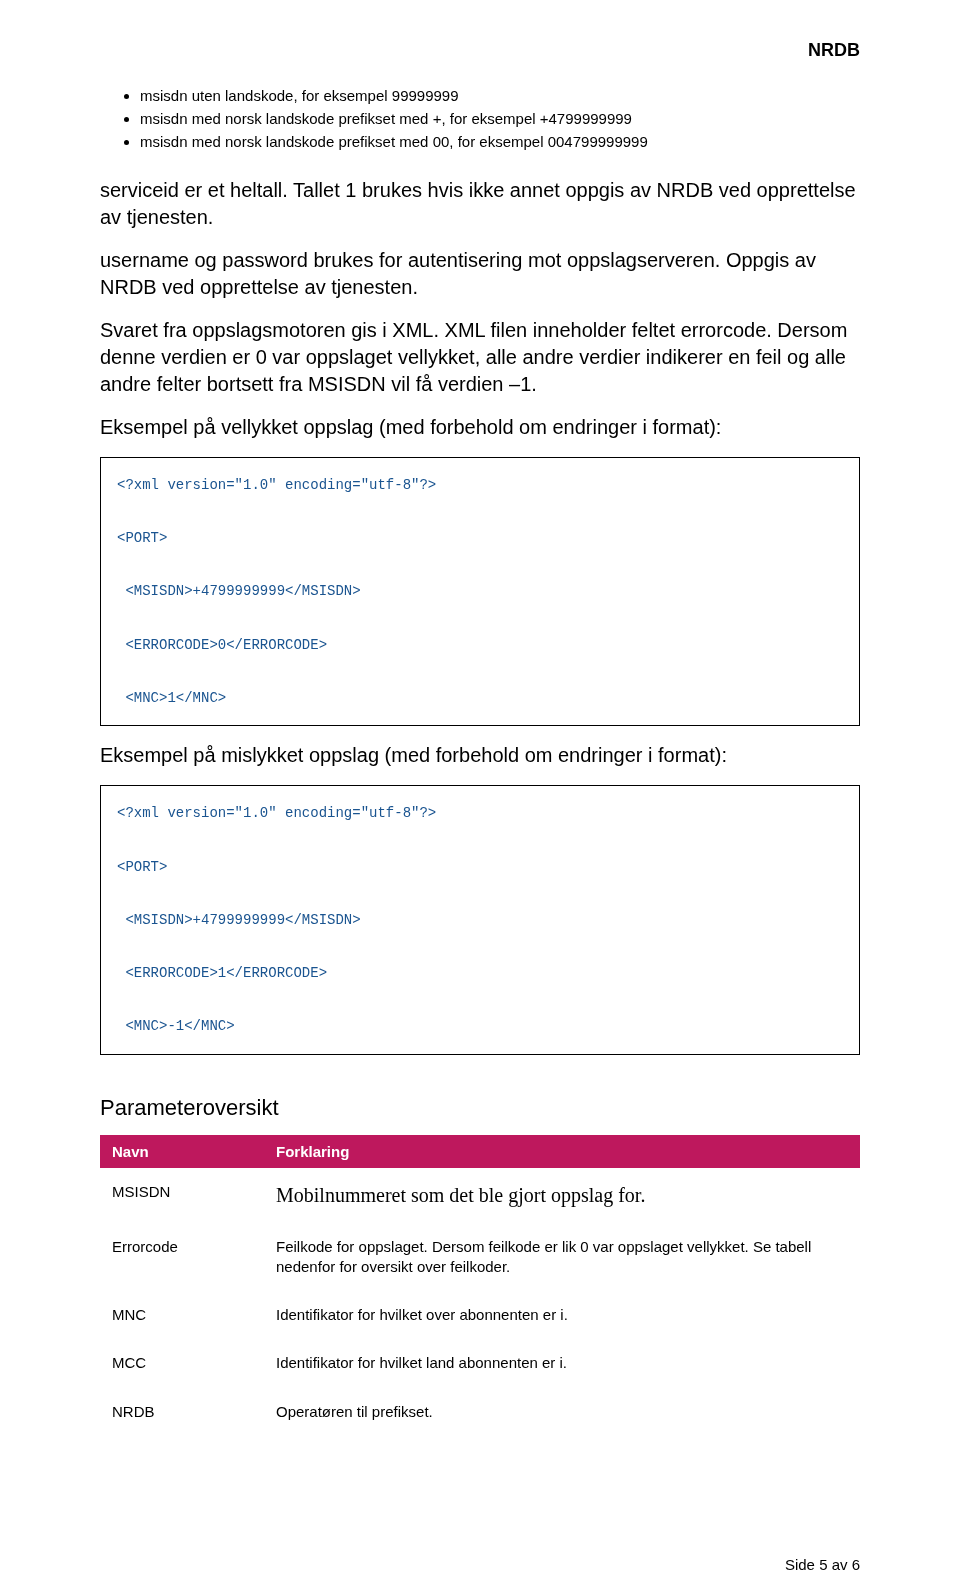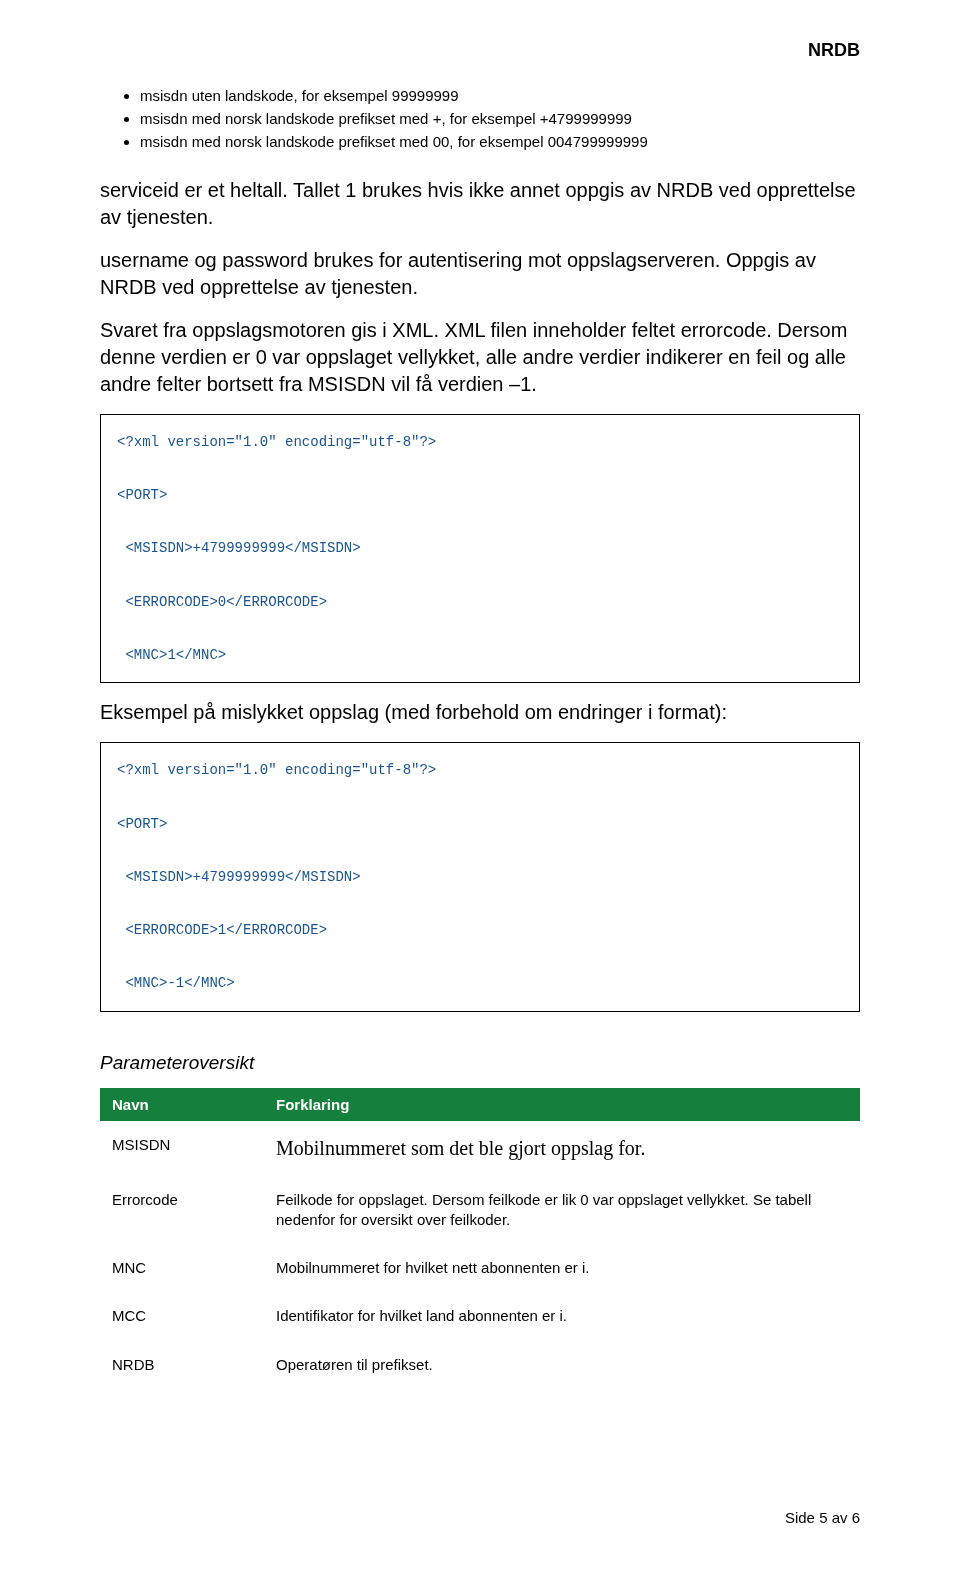--- a/index.html
+++ b/index.html
@@ -37,31 +37,30 @@
     border: 1px solid #000;
     padding: 14px 16px;
     font-family: "Courier New", monospace;
     font-size: 14px;
     color: #1a5490;
     white-space: pre;
     margin-bottom: 16px;
     line-height: 1.9;
   }
   .section-title {
-    font-size: 19px;
+    font-size: 22px;
     margin: 40px 0 14px 0;
-    font-style: italic;
   }
   table.param-table {
     width: 100%;
     border-collapse: collapse;
     font-size: 15px;
   }
   table.param-table th {
-    background: #15803d;
+    background: #be185d;
     color: #fff;
     text-align: left;
     padding: 8px 12px;
     font-weight: bold;
   }
   table.param-table td {
     padding: 14px 12px;
     vertical-align: top;
     line-height: 1.35;
   }
@@ -87,20 +86,21 @@
 
   <ul class="bullets">
     <li>msisdn uten landskode, for eksempel 99999999</li>
     <li>msisdn med norsk landskode prefikset med +, for eksempel +4799999999</li>
     <li>msisdn med norsk landskode prefikset med 00, for eksempel 004799999999</li>
   </ul>
 
   <p class="para">serviceid er et heltall. Tallet 1 brukes hvis ikke annet oppgis av NRDB ved opprettelse av tjenesten.</p>
   <p class="para">username og password brukes for autentisering mot oppslagserveren. Oppgis av NRDB ved opprettelse av tjenesten.</p>
   <p class="para">Svaret fra oppslagsmotoren gis i XML. XML filen inneholder feltet errorcode. Dersom denne verdien er 0 var oppslaget vellykket, alle andre verdier indikerer en feil og alle andre felter bortsett fra MSISDN vil få verdien –1.</p>
+  <p class="para">Eksempel på vellykket oppslag (med forbehold om endringer i format):</p>
 
   <div class="code-box">&lt;?xml version="1.0" encoding="utf-8"?&gt;
 
 &lt;PORT&gt;
 
  &lt;MSISDN&gt;+4799999999&lt;/MSISDN&gt;
 
  &lt;ERRORCODE&gt;0&lt;/ERRORCODE&gt;
 
  &lt;MNC&gt;1&lt;/MNC&gt;</div>
@@ -130,21 +130,21 @@
       <tr>
         <td class="name">MSISDN</td>
         <td class="serif">Mobilnummeret som det ble gjort oppslag for.</td>
       </tr>
       <tr>
         <td class="name">Errorcode</td>
         <td>Feilkode for oppslaget. Dersom feilkode er lik 0 var oppslaget vellykket. Se tabell nedenfor for oversikt over feilkoder.</td>
       </tr>
       <tr>
         <td class="name">MNC</td>
-        <td>Mobilnummeret for hvilket nett abonnenten er i.</td>
+        <td>Identifikator for hvilket over abonnenten er i.</td>
       </tr>
       <tr>
         <td class="name">MCC</td>
         <td>Identifikator for hvilket land abonnenten er i.</td>
       </tr>
       <tr>
         <td class="name">NRDB</td>
         <td>Operatøren til prefikset.</td>
       </tr>
     </tbody>

